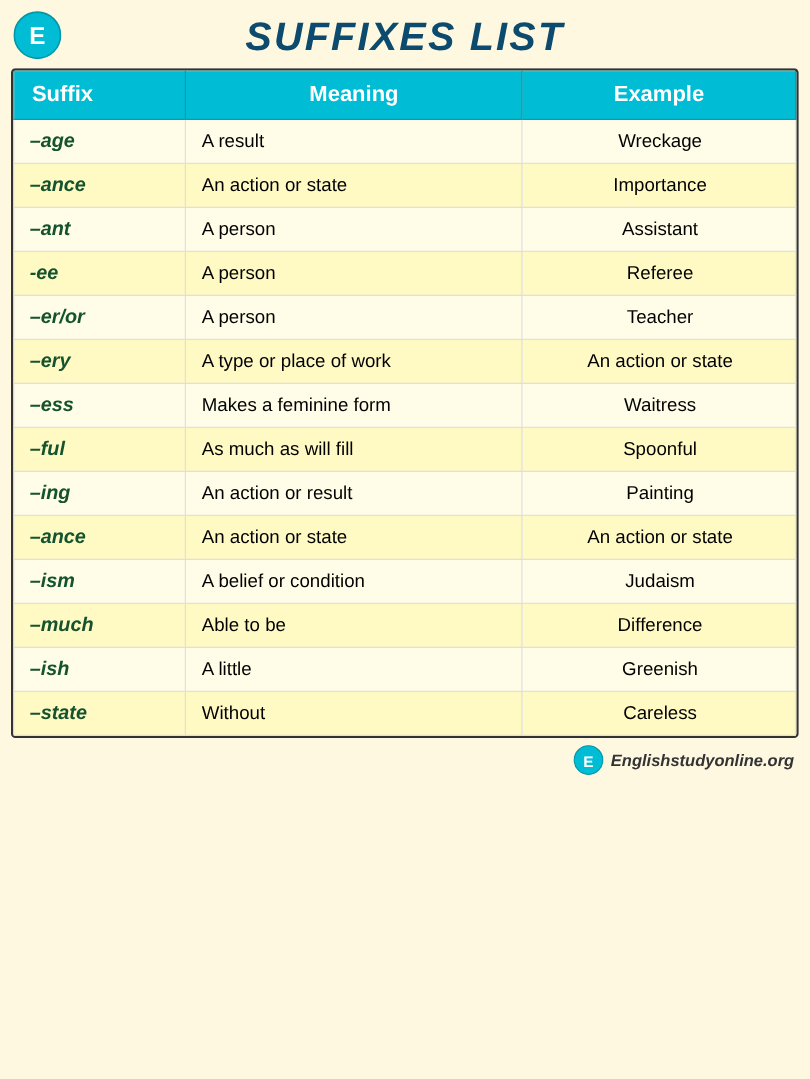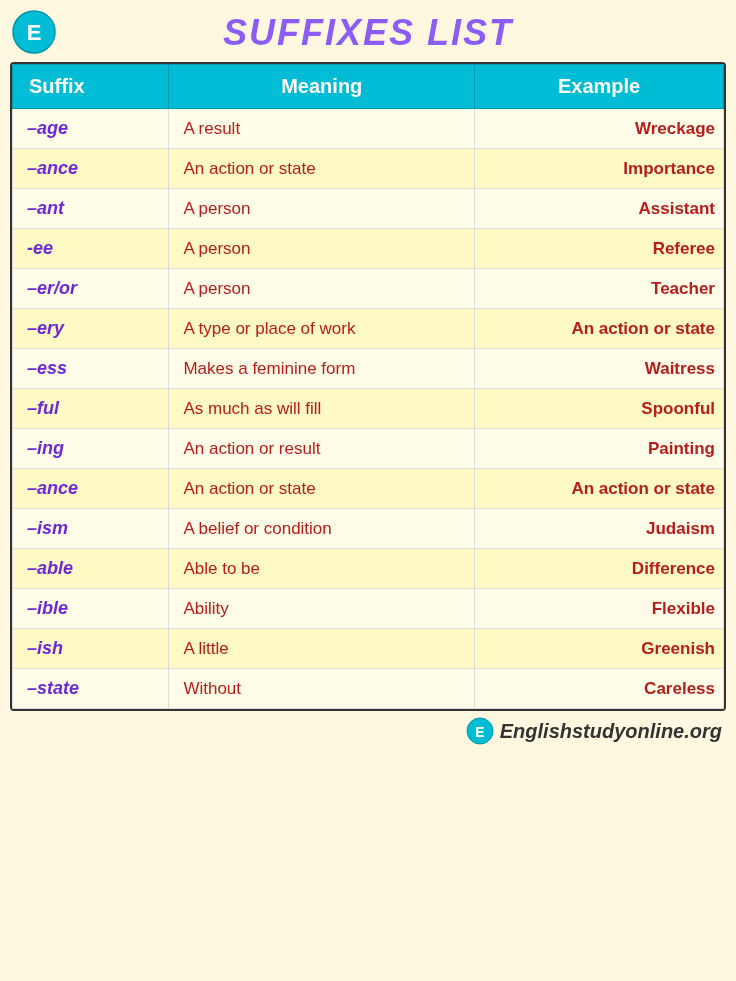--- a/index.html
+++ b/index.html
@@ -26,21 +26,21 @@
     .logo {
       position: absolute;
       left: 12px;
       top: 10px;
       width: 44px;
       height: 44px;
     }
     .page-title {
       font-size: 36px;
       font-weight: 900;
-      color: #8b5cf6;
+      color: #0c4a6e;
       letter-spacing: 2px;
       font-style: italic;
       text-align: center;
     }
     .table-container {
       margin: 0 10px;
       border: 2px solid #333;
       border-radius: 4px;
       overflow: hidden;
     }
@@ -67,52 +67,51 @@
     tbody tr:nth-child(odd) {
       background: #fffde7;
     }
     tbody tr:nth-child(even) {
       background: #fff9c4;
     }
     tbody td {
       padding: 9px 8px;
       font-size: 17px;
       border: 1px solid #ddd;
-      color: #b91c1c;
+      color: #000000;
     }
     tbody td:first-child {
       font-weight: 900;
       font-style: italic;
-      color: #6d28d9;
+      color: #14532d;
       padding-left: 14px;
       font-size: 18px;
     }
     tbody td:nth-child(2) {
       text-align: left;
       padding-left: 14px;
     }
     tbody td:nth-child(3) {
-      text-align: right;
+      text-align: center;
       padding-left: 10px;
-      font-weight: bold;
     }
     .footer {
       display: flex;
       align-items: center;
       justify-content: flex-end;
       padding: 6px 14px 4px 0;
       background: #fff8e1;
     }
     .footer-logo {
       width: 28px;
       height: 28px;
       margin-right: 6px;
     }
     .footer-text {
-      font-size: 20px;
+      font-size: 15px;
       font-weight: 700;
       color: #333;
       font-style: italic;
     }
   </style>
 </head>
 <body>
 
 <div class="page-wrapper">
 
@@ -185,28 +184,23 @@
             <td>–ance</td>
             <td>An action or state</td>
             <td>An action or state</td>
           </tr>
           <tr>
             <td>–ism</td>
             <td>A belief or condition</td>
             <td>Judaism</td>
           </tr>
           <tr>
-            <td>–able</td>
+            <td>–much</td>
             <td>Able to be</td>
             <td>Difference</td>
-          </tr>
-          <tr>
-            <td>–ible</td>
-            <td>Ability</td>
-            <td>Flexible</td>
           </tr>
           <tr>
             <td>–ish</td>
             <td>A little</td>
             <td>Greenish</td>
           </tr>
           <tr>
             <td>–state</td>
             <td>Without</td>
             <td>Careless</td>

